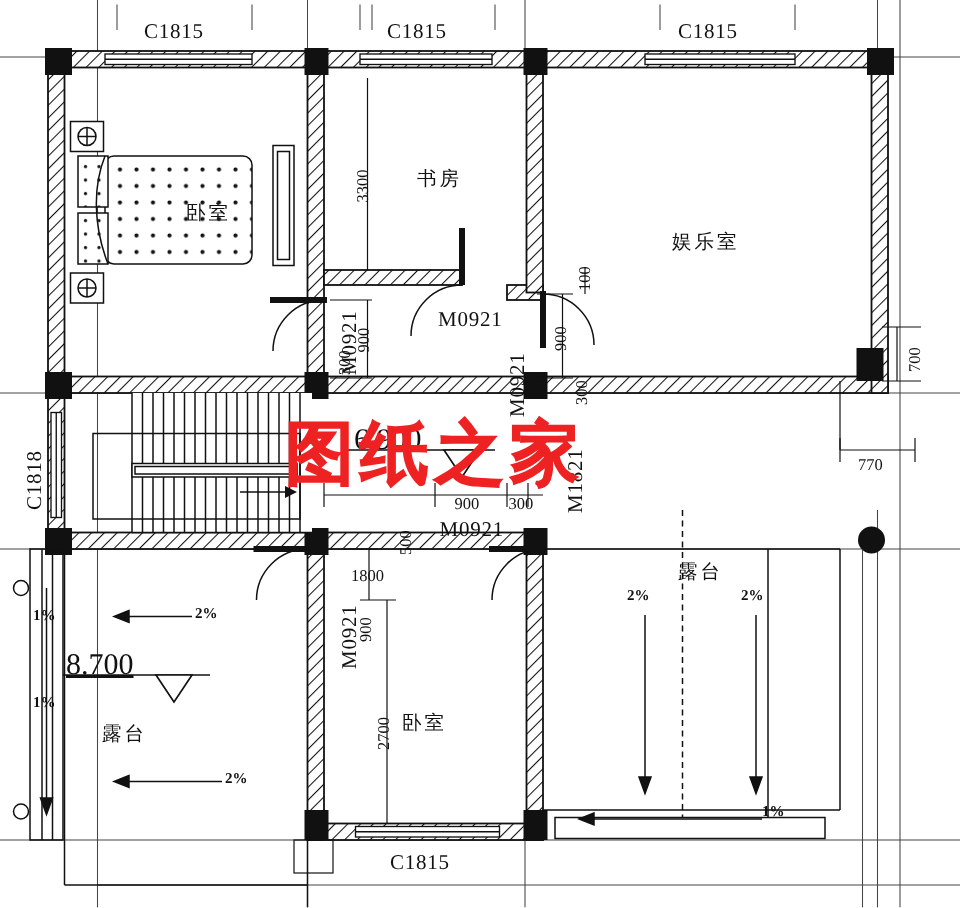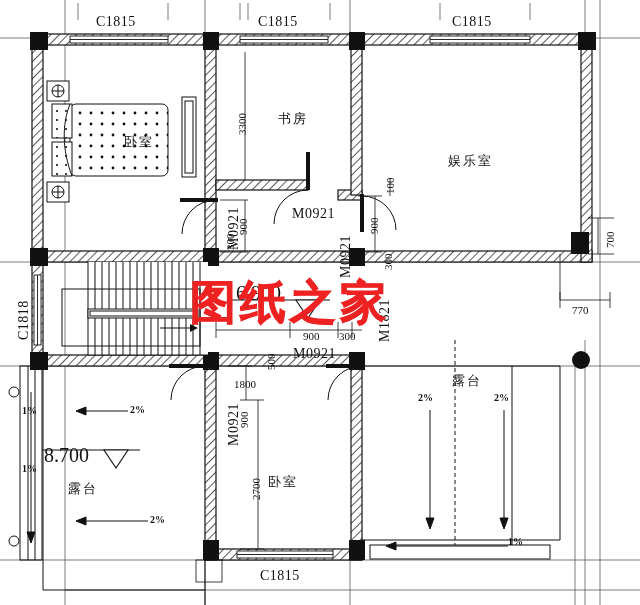--- a/index.html
+++ b/index.html
@@ -305,21 +305,21 @@
   <div class="txt dim rot" style="left:604px;top:248px;">700</div>
   <div class="txt dim" style="left:572px;top:304px;">770</div>
   <div class="txt dim" style="left:234px;top:330px;margin-top:48px;">1800</div>
   <div class="txt dim" style="left:303px;top:330px;">900</div>
   <div class="txt dim" style="left:339px;top:330px;">300</div>
   <div class="txt dim rot" style="left:265px;top:370px;">500</div>
   <div class="txt dim rot" style="left:238px;top:428px;">900</div>
   <div class="txt dim rot" style="left:250px;top:500px;">2700</div>
 
   <div class="txt elev" style="left:236px;top:282px;">6.900</div>
-  <div class="txt elev" style="left:44px;top:444px;">8.700</div>
+  <div class="txt elev" style="left:44px;top:432px;text-decoration:underline;">8.700</div>
 
   <div class="txt pct" style="left:130px;top:404px;">2%</div>
   <div class="txt pct" style="left:150px;top:514px;">2%</div>
   <div class="txt pct" style="left:22px;top:405px;">1%</div>
   <div class="txt pct" style="left:22px;top:463px;">1%</div>
   <div class="txt pct" style="left:418px;top:392px;">2%</div>
   <div class="txt pct" style="left:494px;top:392px;">2%</div>
   <div class="txt pct" style="left:508px;top:536px;">1%</div>
 
   <div class="wm" style="left:190px;top:272px;">图纸之家</div>

